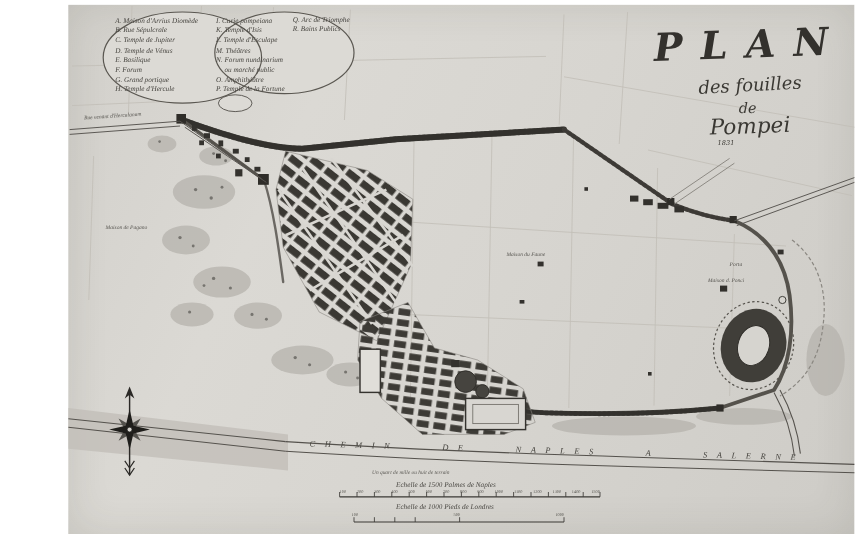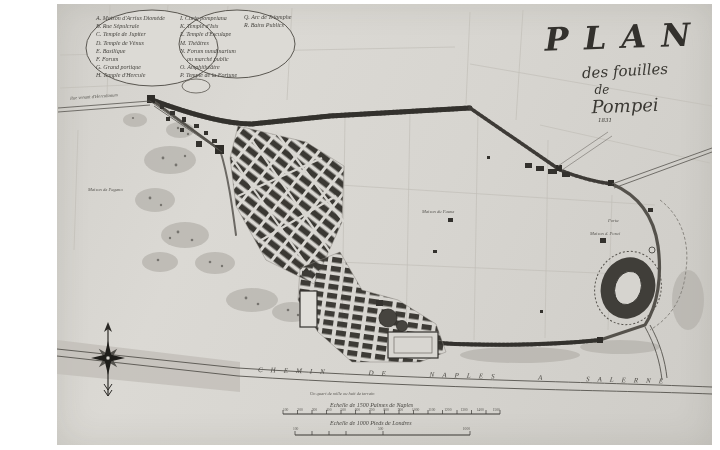--- a/index.html
+++ b/index.html
@@ -267,21 +267,21 @@
   <div>O. Amphithéâtre</div>
   <div>P. Temple de la Fortune</div>
 </div>
 <div class="ov legend-col" style="left:244px;top:13px;">
   <div>Q. Arc de Triomphe</div>
   <div>R. Bains Publics</div>
 </div>
 
 <div class="ov title-plan" style="left:540px;top:18px;width:170px;">PLAN</div>
 <div class="ov title-script" style="left:545px;top:62px;width:160px;font-size:15px;transform:rotate(-3deg);">des fouilles</div>
-<div class="ov title-script" style="left:522px;top:83px;width:160px;font-size:12px;">de</div>
+<div class="ov title-script" style="left:543px;top:83px;width:160px;font-size:12px;">de</div>
 <div class="ov title-script" style="left:545px;top:95px;width:160px;font-size:18px;transform:rotate(-2deg);">Pompei</div>
 <div class="ov title-script" style="left:585px;top:117px;width:40px;font-size:5.5px;">1831</div>
 
 <div class="ov map-label" style="left:70px;top:94px;transform:rotate(-4deg);">Rue venant d'Herculanum</div>
 <div class="ov map-label" style="left:88px;top:187px;">Maison de Pagano</div>
 <div class="ov map-label" style="left:422px;top:209px;">Maison du Faune</div>
 <div class="ov map-label" style="left:608px;top:218px;">Porta</div>
 <div class="ov map-label" style="left:590px;top:231px;">Maison d. Ponci</div>
 
 <div class="ov road-text" style="left:258px;top:366px;">CHEMIN DE NAPLES A SALERNE</div>

